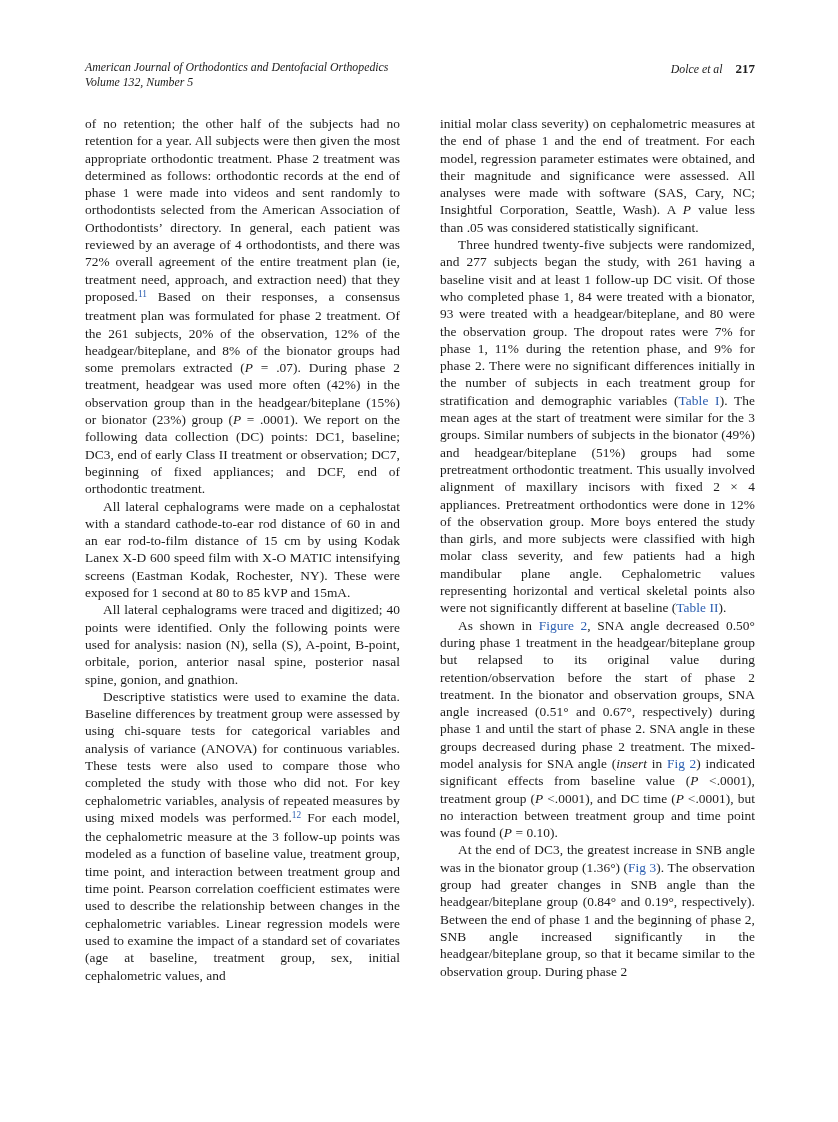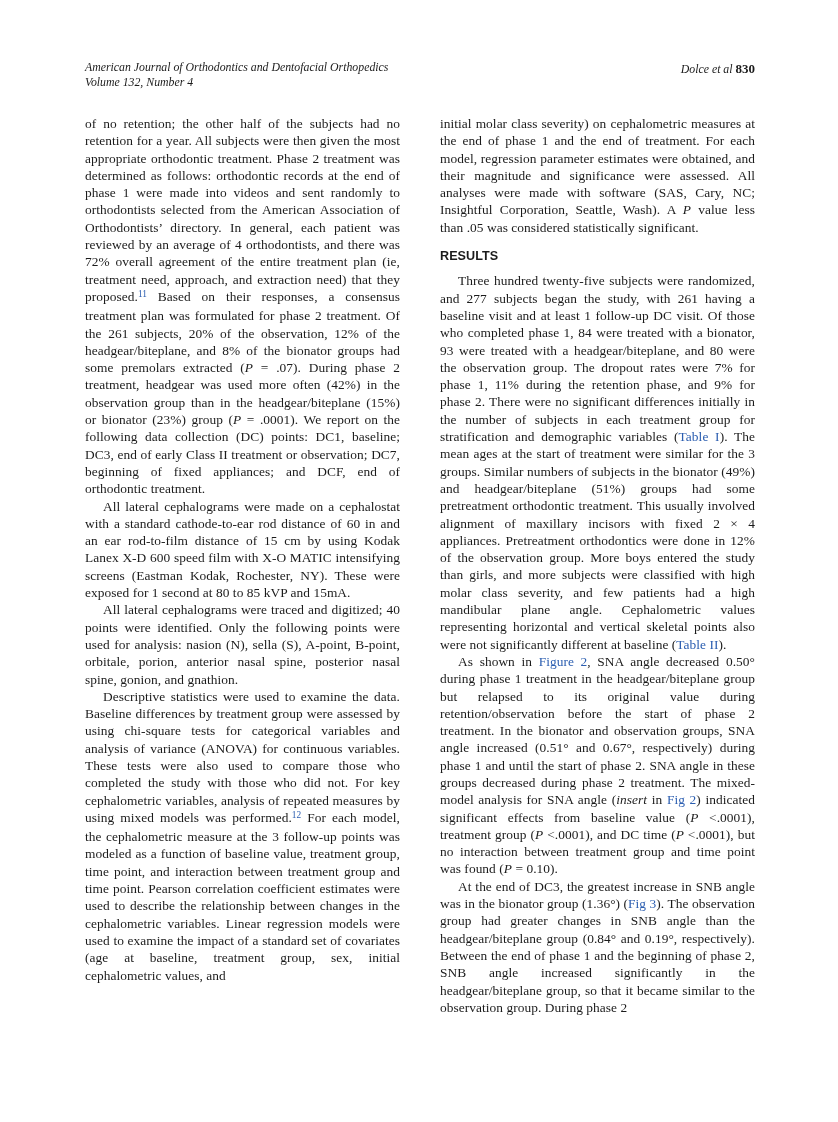--- a/index.html
+++ b/index.html
@@ -30,20 +30,21 @@
   }
   .header-left {
     font-style: italic;
   }
   .header-right {
     white-space: nowrap;
     padding-top: 1px;
   }
   .running-authors {
     font-style: italic;
+    margin-right: 10px;
   }
   .folio {
     font-weight: bold;
     font-size: 13px;
     font-style: normal;
   }
   .columns {
     position: absolute;
     top: 115px;
     left: 85px;
@@ -84,37 +85,36 @@
   }
 </style>
 </head>
 <body>
 
 <div class="page">
 
   <header class="page-header">
     <div class="header-left">
       <div>American Journal of Orthodontics and Dentofacial Orthopedics</div>
-      <div>Volume 132, Number 4</div>
+      <div>Volume 132, Number 5</div>
     </div>
     <div class="header-right">
       <span class="running-authors">Dolce et al</span>
-      <span class="folio">830</span>
+      <span class="folio">217</span>
     </div>
   </header>
 
   <main class="columns">
     <div class="column" id="col-left">
         <p class="para"><span>of no retention; the other half of the subjects had no retention for a year. All subjects were then given the most appropriate orthodontic treatment. Phase 2 treatment was determined as follows: orthodontic records at the end of phase 1 were made into videos and sent randomly to orthodontists selected from the American Association of Orthodontists’ directory. In general, each patient was reviewed by an average of 4 orthodontists, and there was 72% overall agreement of the entire treatment plan (ie, treatment need, approach, and extraction need) that they proposed.</span><span class="sup link">11</span><span> Based on their responses, a consensus treatment plan was formulated for phase 2 treatment. Of the 261 subjects, 20% of the observation, 12% of the headgear/biteplane, and 8% of the bionator groups had some premolars extracted (</span><span class="it">P</span><span> = .07). During phase 2 treatment, headgear was used more often (42%) in the observation group than in the headgear/biteplane (15%) or bionator (23%) group (</span><span class="it">P</span><span> = .0001). We report on the following data collection (DC) points: DC1, baseline; DC3, end of early Class II treatment or observation; DC7, beginning of fixed appliances; and DCF, end of orthodontic treatment.</span></p>
         <p class="para indent"><span>All lateral cephalograms were made on a cephalostat with a standard cathode-to-ear rod distance of 60 in and an ear rod-to-film distance of 15 cm by using Kodak Lanex X-D 600 speed film with X-O MATIC intensifying screens (Eastman Kodak, Rochester, NY). These were exposed for 1 second at 80 to 85 kVP and 15mA.</span></p>
         <p class="para indent"><span>All lateral cephalograms were traced and digitized; 40 points were identified. Only the following points were used for analysis: nasion (N), sella (S), A-point, B-point, orbitale, porion, anterior nasal spine, posterior nasal spine, gonion, and gnathion.</span></p>
         <p class="para indent"><span>Descriptive statistics were used to examine the data. Baseline differences by treatment group were assessed by using chi-square tests for categorical variables and analysis of variance (ANOVA) for continuous variables. These tests were also used to compare those who completed the study with those who did not. For key cephalometric variables, analysis of repeated measures by using mixed models was performed.</span><span class="sup link">12</span><span> For each model, the cephalometric measure at the 3 follow-up points was modeled as a function of baseline value, treatment group, time point, and interaction between treatment group and time point. Pearson correlation coefficient estimates were used to describe the relationship between changes in the cephalometric variables. Linear regression models were used to examine the impact of a standard set of covariates (age at baseline, treatment group, sex, initial cephalometric values, and</span></p>
       </div>
     <div class="column" id="col-right">
         <p class="para"><span>initial molar class severity) on cephalometric measures at the end of phase 1 and the end of treatment. For each model, regression parameter estimates were obtained, and their magnitude and significance were assessed. All analyses were made with software (SAS, Cary, NC; Insightful Corporation, Seattle, Wash). A </span><span class="it">P</span><span> value less than .05 was considered statistically significant.</span></p>
-        <div class="section-heading">RESULTS</div>
         <p class="para indent"><span>Three hundred twenty-five subjects were randomized, and 277 subjects began the study, with 261 having a baseline visit and at least 1 follow-up DC visit. Of those who completed phase 1, 84 were treated with a bionator, 93 were treated with a headgear/biteplane, and 80 were the observation group. The dropout rates were 7% for phase 1, 11% during the retention phase, and 9% for phase 2. There were no significant differences initially in the number of subjects in each treatment group for stratification and demographic variables (</span><span class="link">Table I</span><span>). The mean ages at the start of treatment were similar for the 3 groups. Similar numbers of subjects in the bionator (49%) and headgear/biteplane (51%) groups had some pretreatment orthodontic treatment. This usually involved alignment of maxillary incisors with fixed 2 × 4 appliances. Pretreatment orthodontics were done in 12% of the observation group. More boys entered the study than girls, and more subjects were classified with high molar class severity, and few patients had a high mandibular plane angle. Cephalometric values representing horizontal and vertical skeletal points also were not significantly different at baseline (</span><span class="link">Table II</span><span>).</span></p>
         <p class="para indent"><span>As shown in </span><span class="link">Figure 2</span><span>, SNA angle decreased 0.50° during phase 1 treatment in the headgear/biteplane group but relapsed to its original value during retention/observation before the start of phase 2 treatment. In the bionator and observation groups, SNA angle increased (0.51° and 0.67°, respectively) during phase 1 and until the start of phase 2. SNA angle in these groups decreased during phase 2 treatment. The mixed-model analysis for SNA angle (</span><span class="it">insert</span><span> in </span><span class="link">Fig 2</span><span>) indicated significant effects from baseline value (</span><span class="it">P</span><span> &lt;.0001), treatment group (</span><span class="it">P</span><span> &lt;.0001), and DC time (</span><span class="it">P</span><span> &lt;.0001), but no interaction between treatment group and time point was found (</span><span class="it">P</span><span> = 0.10).</span></p>
         <p class="para indent"><span>At the end of DC3, the greatest increase in SNB angle was in the bionator group (1.36°) (</span><span class="link">Fig 3</span><span>). The observation group had greater changes in SNB angle than the headgear/biteplane group (0.84° and 0.19°, respectively). Between the end of phase 1 and the beginning of phase 2, SNB angle increased significantly in the headgear/biteplane group, so that it became similar to the observation group. During phase 2</span></p>
       </div>
   </main>
 
 </div>
 
 </body></html>

